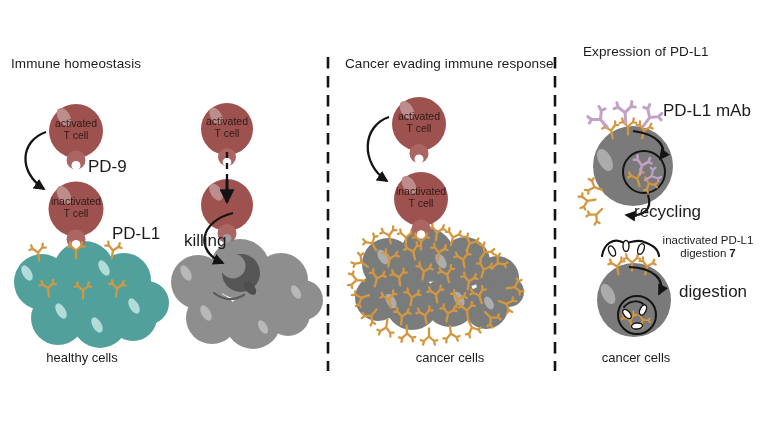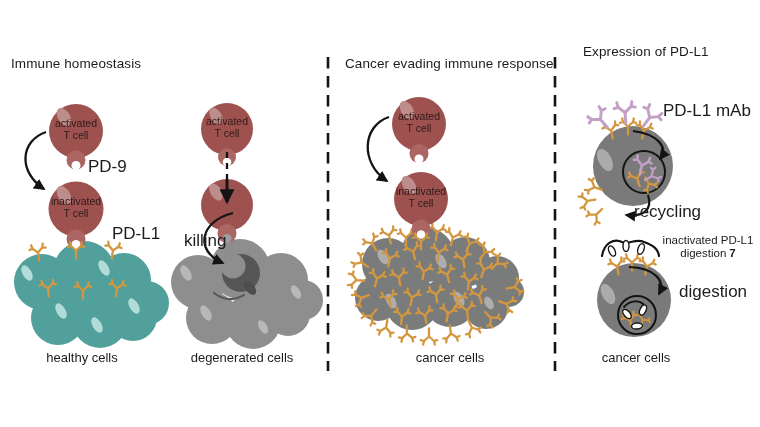--- a/index.html
+++ b/index.html
@@ -267,21 +267,20 @@
 T cell</div>
 <div class="t celltxt" style="left:38px;top:195px;">inactivated
 T cell</div>
 <div class="t lbl" style="left:88px;top:157px;">PD-9</div>
 <div class="t lbl" style="left:112px;top:224px;">PD-L1</div>
 <div class="t caption" style="left:-3px;top:350px;">healthy cells</div>
 
 <div class="t celltxt" style="left:189px;top:115px;">activated
 T cell</div>
 <div class="t lbl" style="left:184px;top:231px;">killing</div>
-<div class="t caption" style="left:157px;top:350px;">degenerated cells</div>
 
 <div class="t celltxt" style="left:381px;top:110px;">activated
 T cell</div>
 <div class="t celltxt" style="left:383px;top:185px;">inactivated
 T cell</div>
 <div class="t caption" style="left:365px;top:350px;">cancer cells</div>
 
 <div class="t lbl" style="left:663px;top:101px;">PD-L1 mAb</div>
 <div class="t lbl" style="left:634px;top:202px;">recycling</div>
 <div class="t antagonist" style="left:650px;top:234px;"><span>inactivated PD-L1</span><br><span>digestion</span><b>7</b></div>

